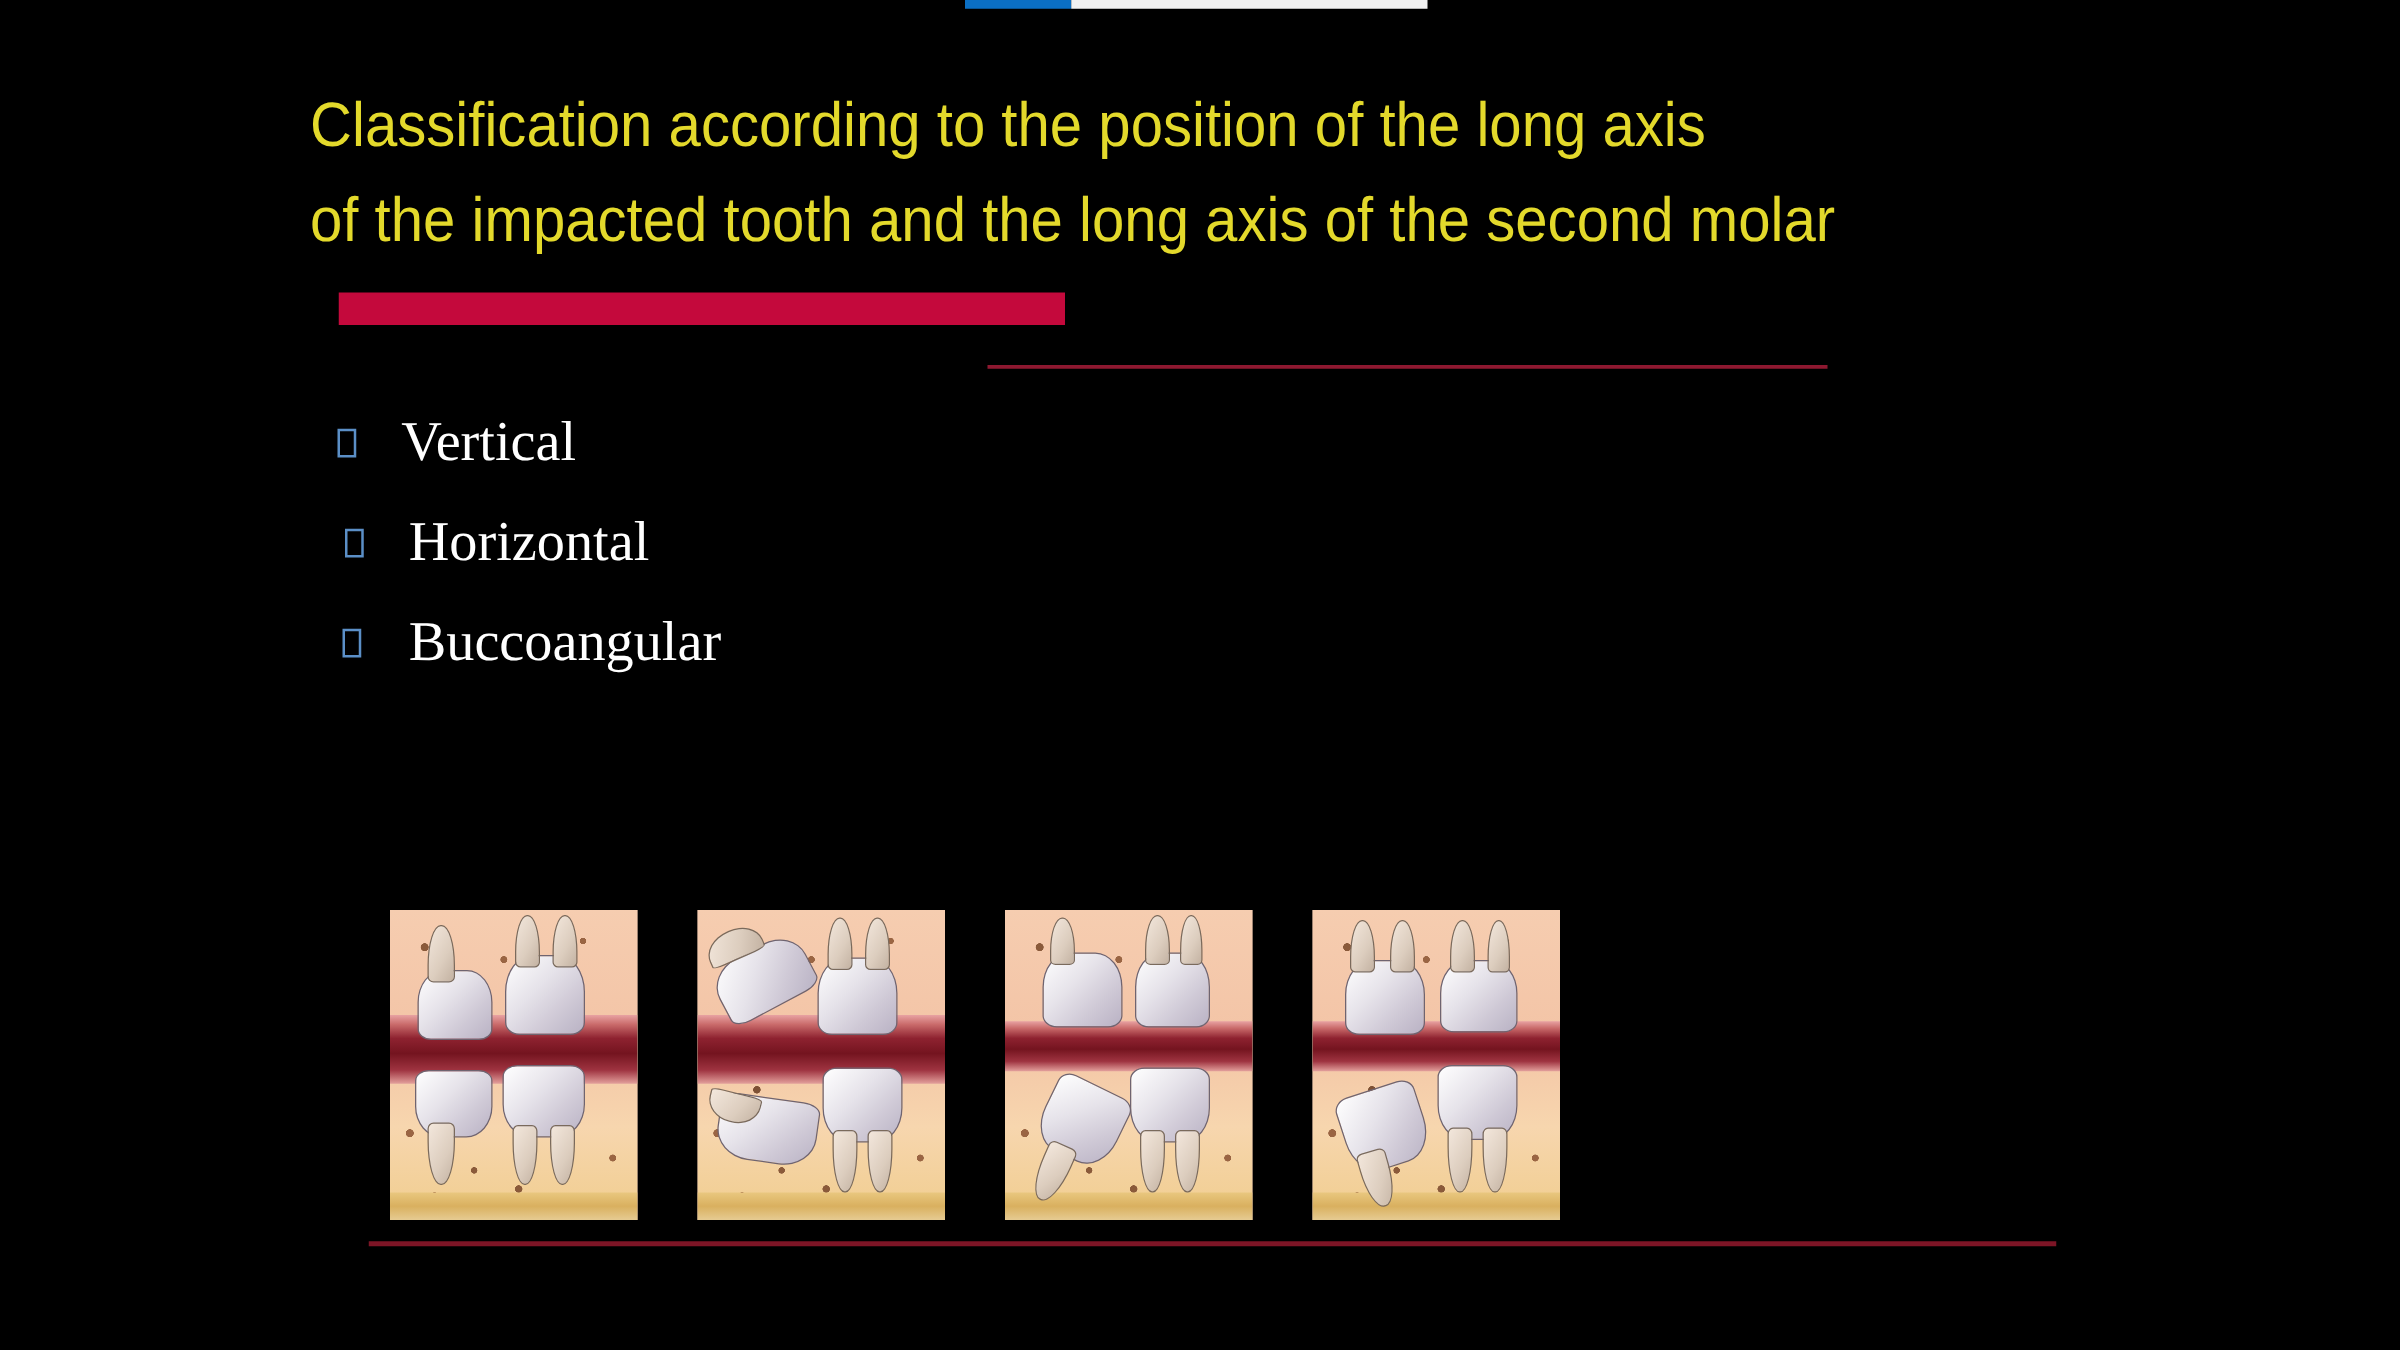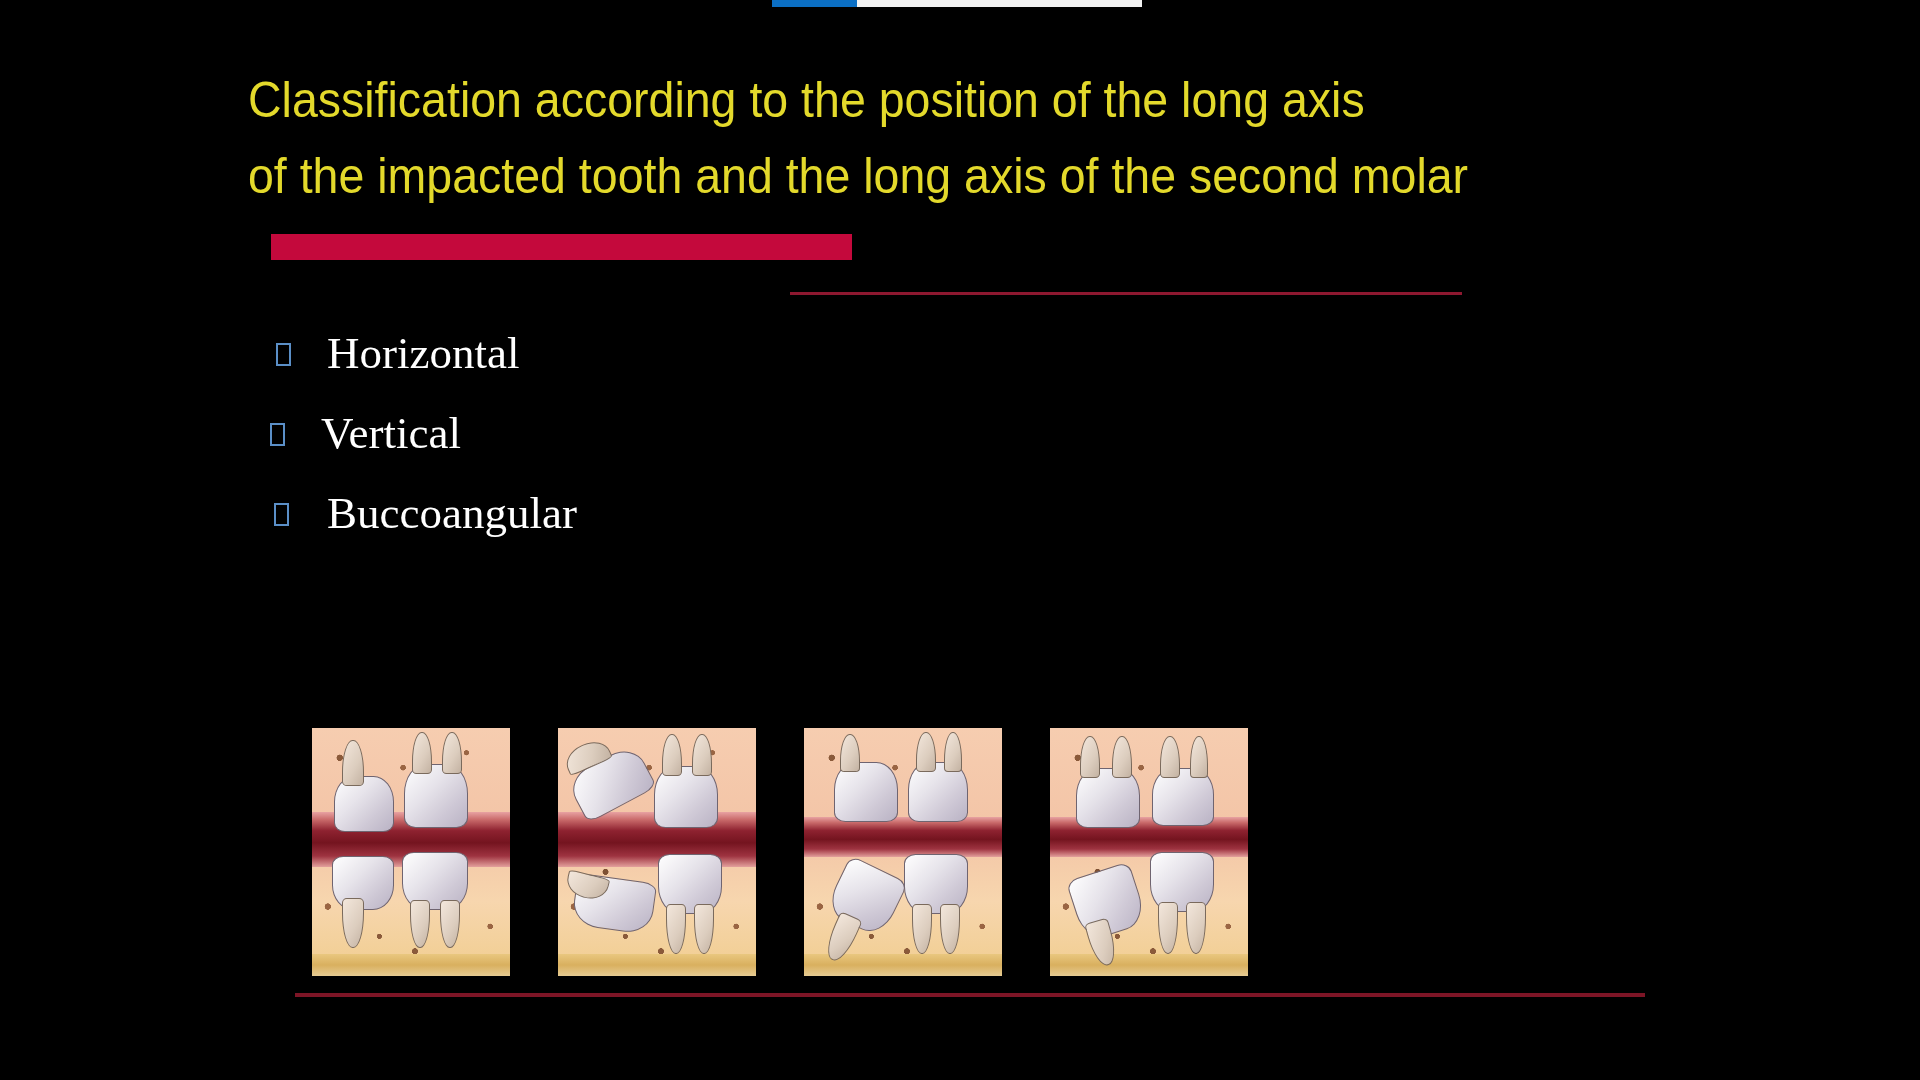--- a/index.html
+++ b/index.html
@@ -216,27 +216,27 @@
   <div class="title-block">
     <div class="title-line">Classification according to the position of the long axis</div>
     <div class="title-line">of the impacted tooth and the long axis of the second molar</div>
   </div>
 
   <div class="accent-bar"></div>
 
   <div class="right-rule"></div>
 
   <div class="col col-left">
+    <div class="bullet-row">
+      <span class="bullet-glyph"></span>
+      <span class="bullet-text">Vertical</span>
+    </div>
     <div class="bullet-row indent-1">
       <span class="bullet-glyph"></span>
       <span class="bullet-text">Horizontal</span>
-    </div>
-    <div class="bullet-row">
-      <span class="bullet-glyph"></span>
-      <span class="bullet-text">Vertical</span>
     </div>
     <div class="bullet-row indent-2">
       <span class="bullet-glyph"></span>
       <span class="bullet-text">Buccoangular</span>
     </div>
   </div>
 
 
   <div class="figures">
 

